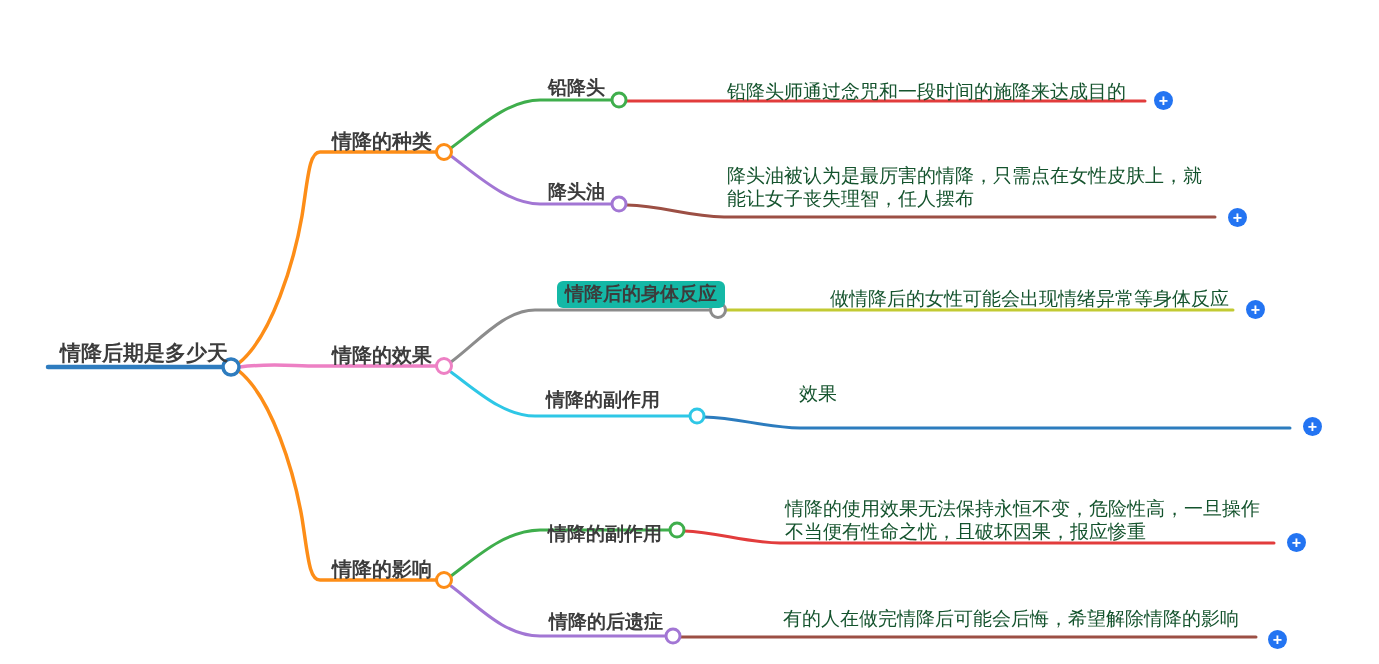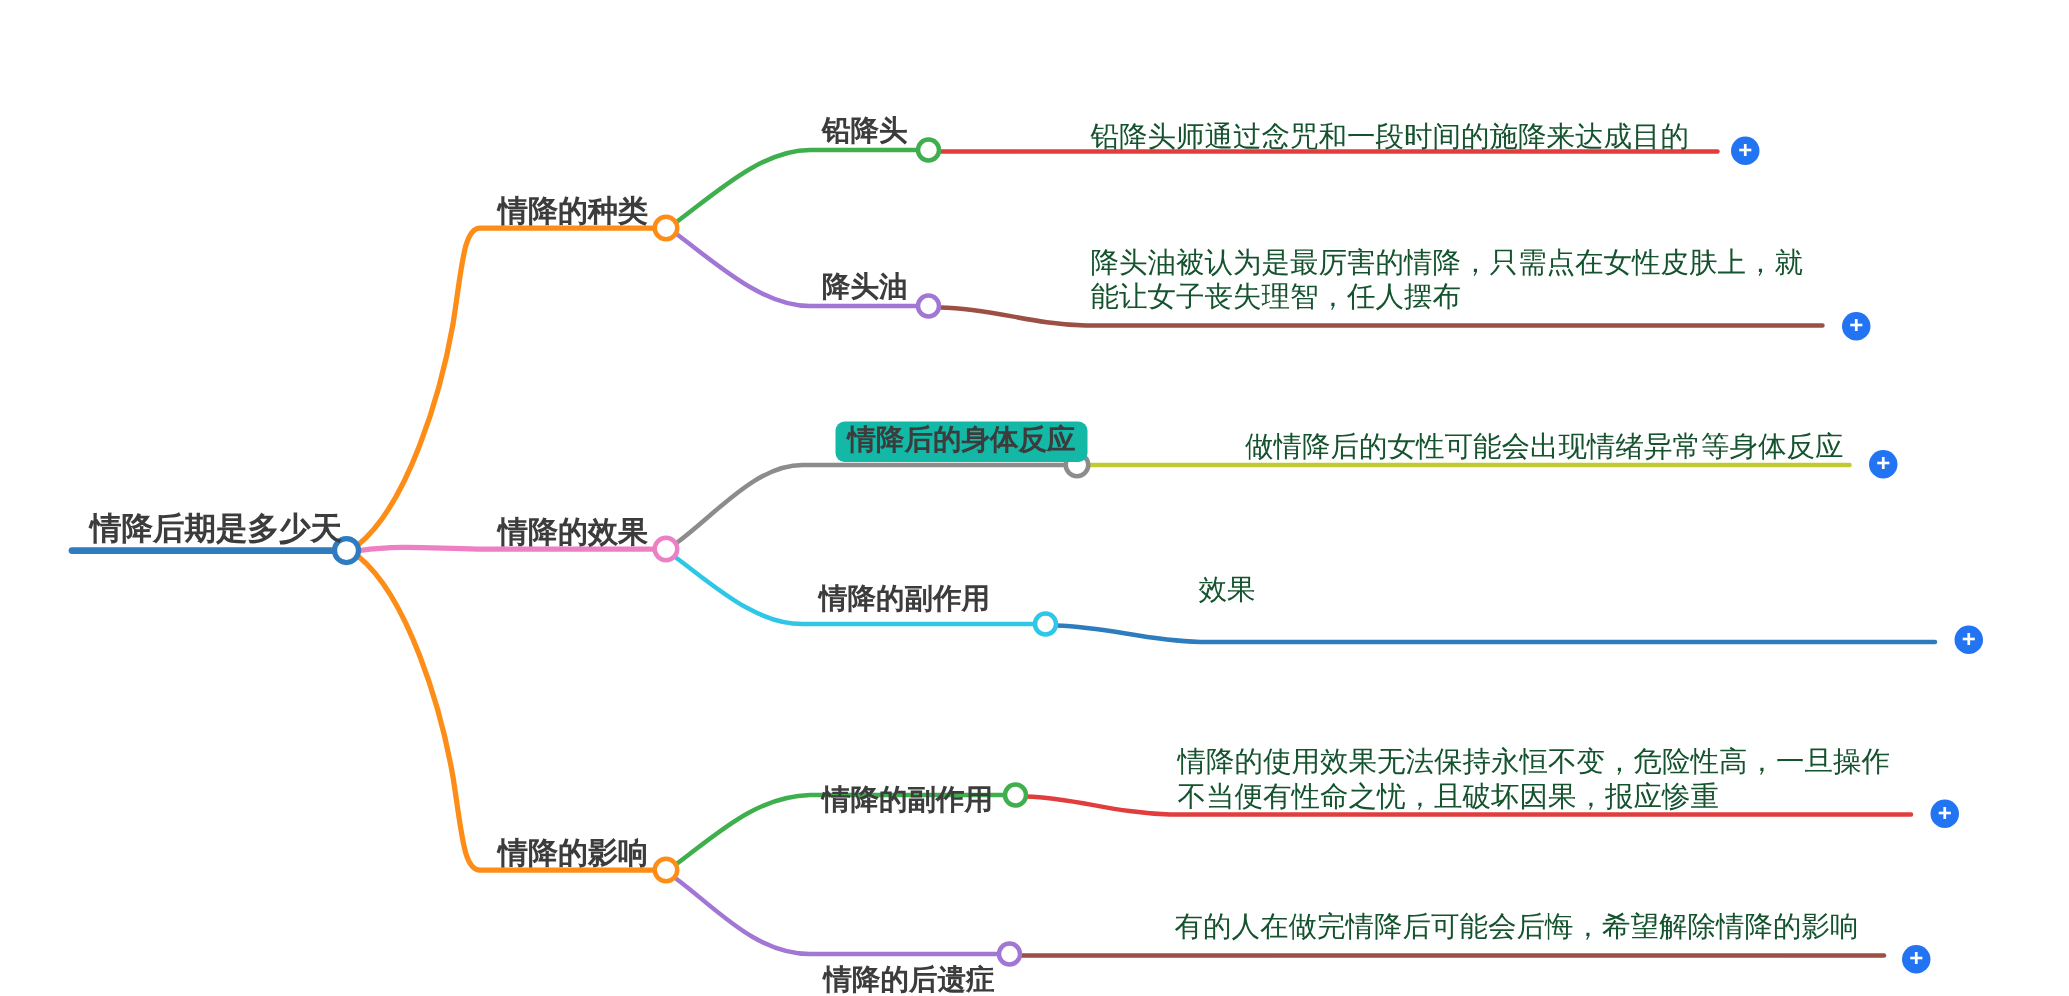--- a/index.html
+++ b/index.html
@@ -64,21 +64,21 @@
 
   <div class="lbl branch" style="left:332px;top:130px;">情降的种类</div>
   <div class="lbl branch" style="left:332px;top:344px;">情降的效果</div>
   <div class="lbl branch" style="left:332px;top:558px;">情降的影响</div>
 
   <div class="lbl sub" style="left:548px;top:78px;">铅降头</div>
   <div class="lbl sub" style="left:548px;top:182px;">降头油</div>
   <div class="lbl sub hl" style="left:538px;top:281px;">情降后的身体反应</div>
   <div class="lbl sub" style="left:546px;top:390px;">情降的副作用</div>
   <div class="lbl sub" style="left:548px;top:508px;margin-top:16px;">情降的副作用</div>
-  <div class="lbl sub" style="left:549px;top:644px;">情降的后遗症</div>
+  <div class="lbl sub" style="left:549px;top:612px;">情降的后遗症</div>
 
   <div class="leaf" style="left:727px;top:80px;">
     <div>铅降头师通过念咒和一段时间的施降来达成目的</div>
   </div>
   <div class="leaf" style="left:727px;top:164px;">
     <div>降头油被认为是最厉害的情降，只需点在女性皮肤上，就</div>
     <div>能让女子丧失理智，任人摆布</div>
   </div>
   <div class="leaf" style="left:830px;top:287px;text-align:center;">
     <div>做情降后的女性可能会出现情绪异常等身体反应</div>

